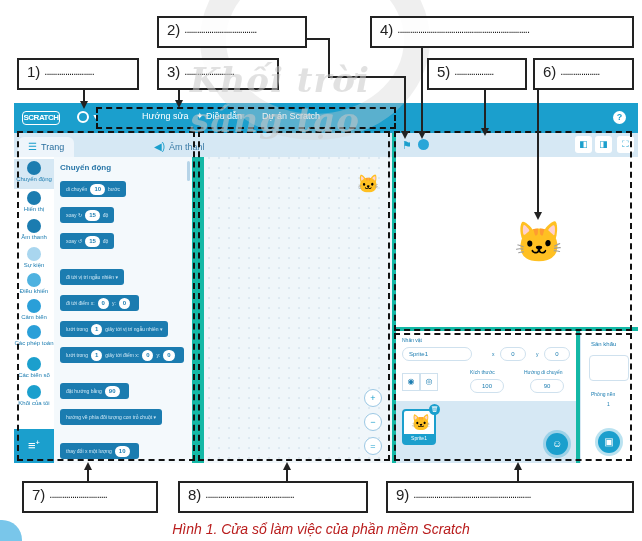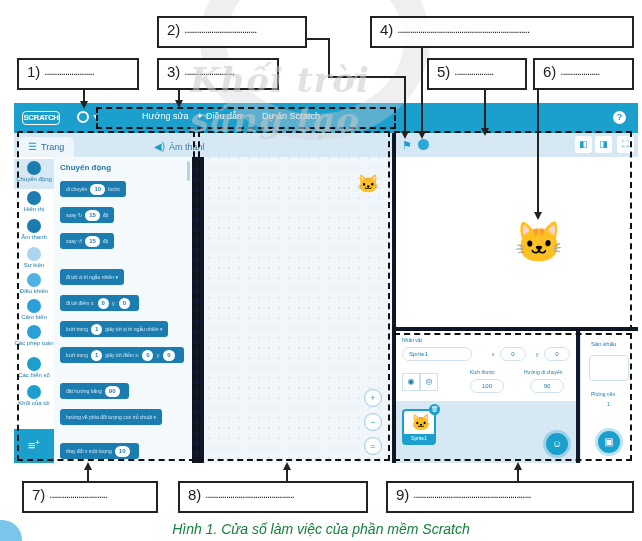--- a/index.html
+++ b/index.html
@@ -13,21 +13,21 @@
   .label-box { position: absolute; border: 2px solid #222; background: rgba(255,255,255,0.85); font-size: 15px; color: #222; padding: 3px 8px; white-space: nowrap; overflow: hidden; z-index: 20; font-family: "Liberation Sans", sans-serif; }
   .label-box .num { margin-right: 4px; }
   .label-box .dots { letter-spacing: -1px; font-size: 11px; vertical-align: 2px; }
 
   
   .line { position: absolute; background: #222; z-index: 19; }
   .arrow { position: absolute; width: 0; height: 0; border-left: 4px solid transparent; border-right: 4px solid transparent; border-top: 8px solid #222; z-index: 25; }
   .arrow-up { position: absolute; width: 0; height: 0; border-left: 4px solid transparent; border-right: 4px solid transparent; border-bottom: 8px solid #222; z-index: 25; }
 
   
-  .app { position: absolute; left: 14px; top: 103px; width: 624px; height: 360px; background: #0f172a; }
+  .app { position: absolute; left: 14px; top: 103px; width: 624px; height: 360px; background: #14b8a6; }
   .menubar { position: absolute; left: 0; top: 0; width: 624px; height: 30px; background: #1b9fcd; }
   .logo { position: absolute; left: 8px; top: 8px; width: 38px; height: 14px; border: 1.5px solid #fff; border-radius: 4px; color: #fff; font-size: 8px; font-weight: bold; text-align: center; line-height: 11px; letter-spacing: -0.5px; }
   .globe { position: absolute; left: 63px; top: 8px; width: 12px; height: 12px; border-radius: 50%; border: 2px solid #fff; }
   .globe-caret { position: absolute; left: 78px; top: 10px; color: #fff; font-size: 7px; }
   .menu-item { position: absolute; top: 8px; color: #fff; font-size: 9px; white-space: nowrap; }
   .help { position: absolute; right: 12px; top: 8px; width: 13px; height: 13px; border-radius: 50%; background: #fff; color: #1b9fcd; font-size: 9px; font-weight: bold; text-align: center; line-height: 13px; }
 
   
   .tabs-bar { position: absolute; left: 0; top: 30px; width: 370px; height: 24px; background: #d6e8f4; }
   .tab { position: absolute; top: 4px; height: 20px; font-size: 9px; color: #3b7ba6; line-height: 20px; padding: 0 10px; border-radius: 6px 6px 0 0; white-space: nowrap; }
@@ -75,21 +75,21 @@
   .trash { position: absolute; left: 33px; top: 3px; width: 11px; height: 11px; border-radius: 50%; background: #1b9fcd; color: #fff; font-size: 6px; text-align: center; line-height: 11px; }
   .fab { position: absolute; width: 22px; height: 22px; border-radius: 50%; background: #1b9fcd; color: #fff; font-size: 10px; text-align: center; line-height: 22px; box-shadow: 0 0 0 3px rgba(27,159,205,0.3); }
 
   
   .backdrop-pane { position: absolute; left: 566px; top: 228px; width: 58px; height: 132px; background: #fff; border-left: 1px solid #d6e8f4; }
   .bd-thumb { position: absolute; left: 8px; top: 24px; width: 40px; height: 26px; border: 1px solid #cfe1ee; border-radius: 4px; background: #fff; }
 
   
   .dash { position: absolute; border: 2.5px dashed #111; z-index: 15; pointer-events: none; }
 
-  .caption { position: absolute; left: 0; top: 521px; width: 642px; text-align: center; font-size: 14px; font-style: italic; color: #15803d; font-family: "Liberation Sans", sans-serif; }
+  .caption { position: absolute; left: 0; top: 521px; width: 642px; text-align: center; font-size: 14px; font-style: italic; color: #b91c1c; font-family: "Liberation Sans", sans-serif; }
   .corner-blob { position: absolute; left: -18px; top: 520px; width: 40px; height: 40px; border-radius: 50%; background: #79c6ea; }
 </style>
 </head>
 <body>
 
 <div class="wm-arc"></div>
 
 <div class="app">
   <div class="menubar">
     <div class="logo">SCRATCH</div>

